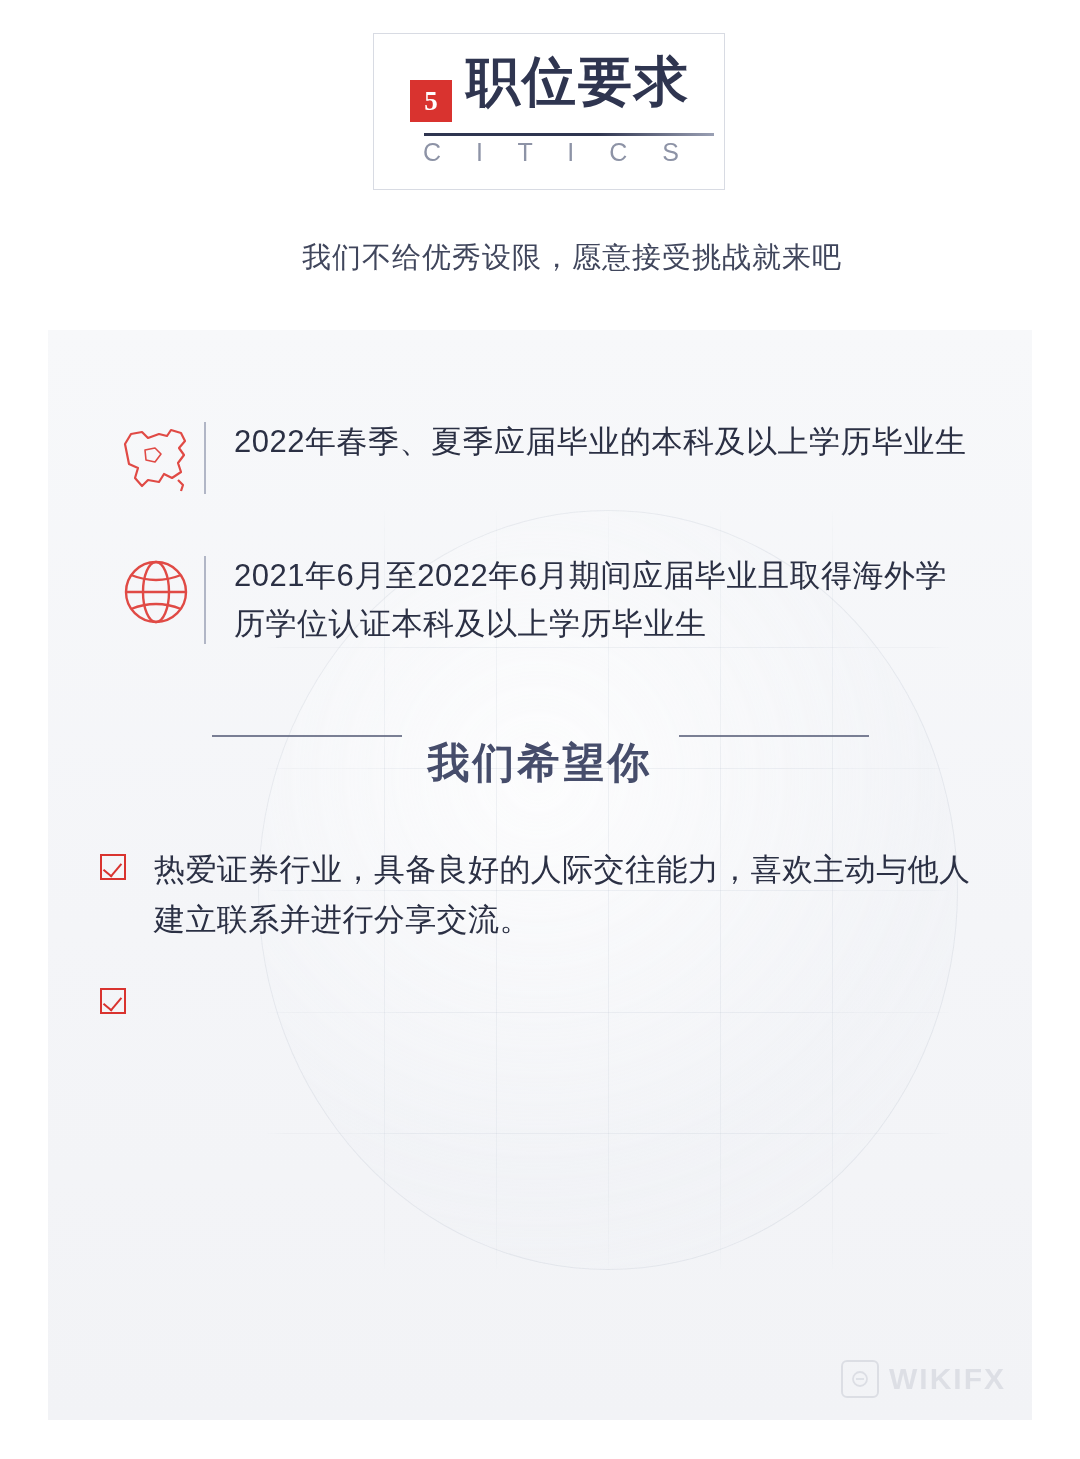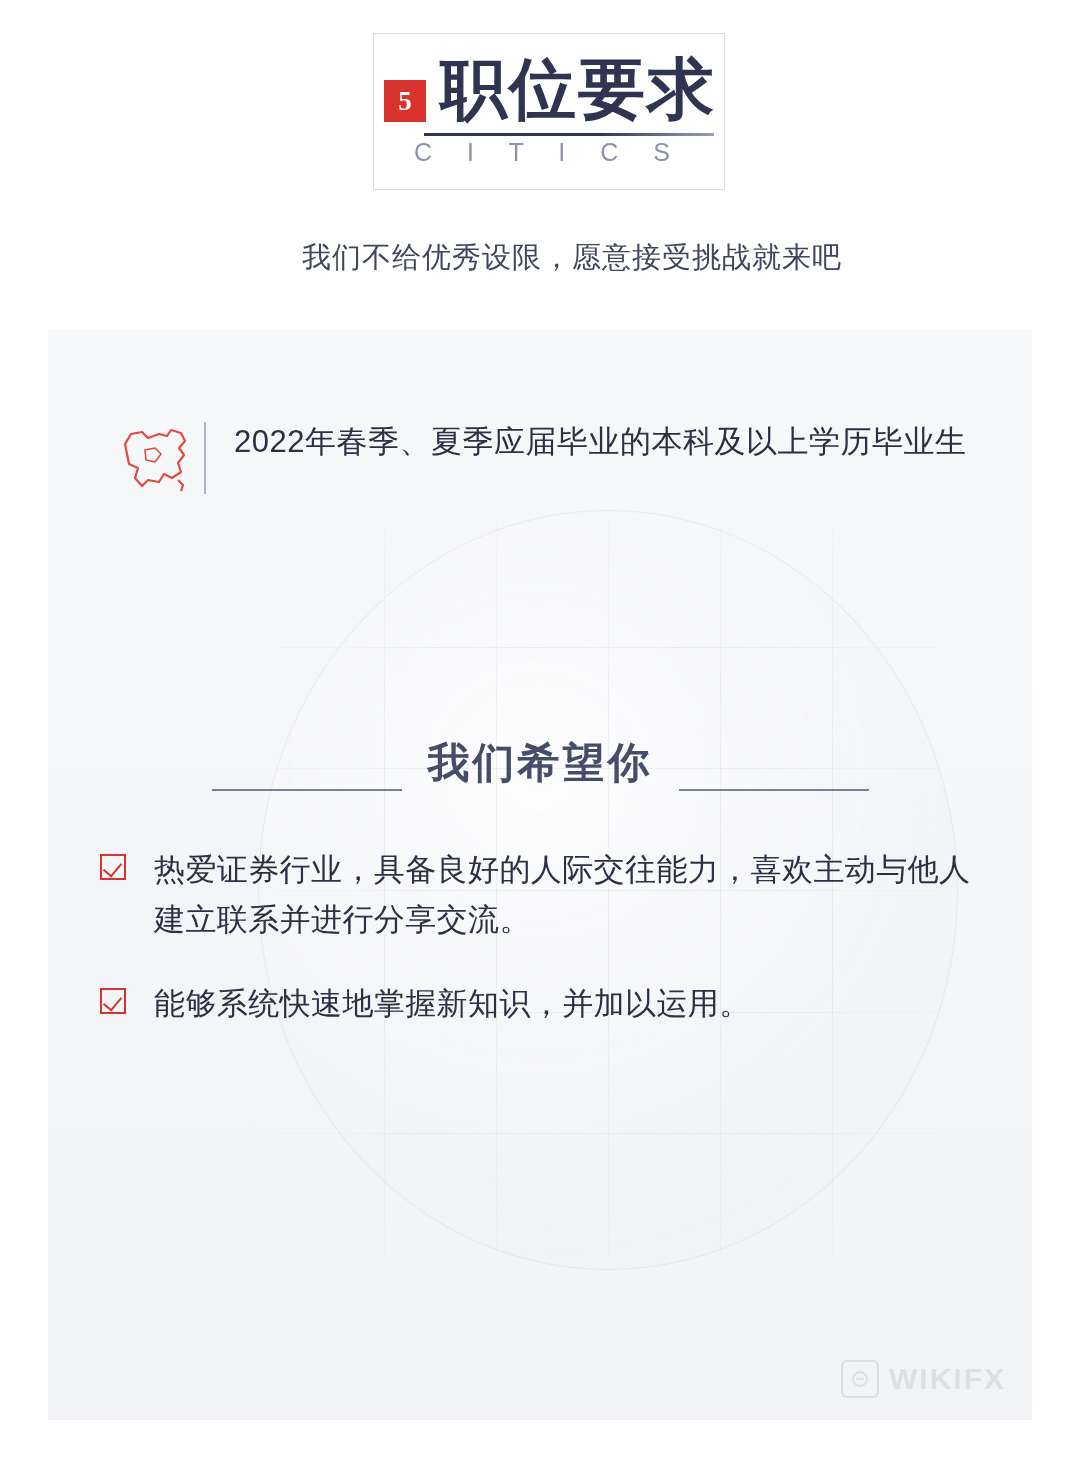--- a/index.html
+++ b/index.html
@@ -21,33 +21,33 @@
     position:absolute;left:-15px;top:20px;width:382px;
     display:flex;align-items:flex-start;justify-content:center;
   }
   .num-box{
     width:42px;height:42px;background:#d9332f;color:#fff;
     font-size:27px;font-weight:bold;display:flex;align-items:center;
     justify-content:center;margin-top:26px;margin-right:14px;
     font-family:"Liberation Serif",serif;
   }
   .title-cn{
-    font-size:67px;font-weight:bold;letter-spacing:2px;
+    font-size:54px;font-weight:bold;letter-spacing:2px;
     color:#2f3550;line-height:1.05;
     font-family:"DejaVu Sans","Liberation Sans",sans-serif;
     position:relative;
   }
   .title-underline{
     position:absolute;left:424px;top:133px;width:290px;height:3px;
     background:linear-gradient(90deg,#2f3550 0%,#2f3550 60%,#9aa0b4 100%);
   }
   .title-en{
     position:absolute;left:373px;top:138px;width:352px;
     text-align:center;font-size:25px;letter-spacing:14px;
-    color:#8d93a6;font-family:"Liberation Sans",sans-serif;
+    color:#8d93a6;font-family:"Liberation Sans",sans-serif;padding-left:9px;
   }
 
   
   .subtitle{
     position:absolute;left:0;top:238px;width:1080px;text-align:center;
     font-size:29px;color:#40465c;letter-spacing:1px;padding-left:32px;
   }
 
   
   .panel{
@@ -92,21 +92,21 @@
   .req .txt{
     font-size:31px;line-height:1.55;color:#2b3044;max-width:735px;
     letter-spacing:.5px;
   }
   #req0{left:60px;top:88px;justify-content:flex-end;}
   #req1{left:60px;top:222px;}
 
   
   .sec{
     position:absolute;left:0;top:405px;width:984px;
-    display:flex;align-items:flex-end;justify-content:center;gap:26px;
+    display:flex;align-items:flex-start;justify-content:center;gap:26px;
   }
   .sec .line{height:2px;width:190px;background:#5a607a;opacity:.8;}
   .sec .sec-title{
     font-size:42px;font-weight:bold;color:#464d6b;letter-spacing:3px;
     font-family:"DejaVu Sans","Liberation Sans",sans-serif;
   }
 
   
   .list{position:absolute;left:52px;top:515px;width:900px;}
   .item{display:flex;align-items:flex-start;margin-bottom:34px;}
@@ -174,35 +174,47 @@
       <svg width="82" height="72" viewBox="0 0 82 72" fill="none" stroke="#e04a45" stroke-width="2.2" stroke-linejoin="round">
         <path d="M10 22 L16 12 L27 10 L33 16 L44 12 L52 14 L56 8 L66 11 L70 19 L64 26 L69 33 L63 41 L66 50 L57 56 L49 52 L44 60 L33 58 L27 64 L20 56 L23 46 L14 42 L12 32 Z"></path>
         <path d="M63 58 L68 63 L66 69"></path>
         <path d="M30 28 L40 26 L46 32 L40 40 L31 38 Z" stroke-width="1.6"></path>
       </svg>
     </div>
     <div class="divider"></div>
     <div class="txt">2022年春季、夏季应届毕业的本科及以上学历毕业生</div>
   </div>
 
+  <div class="req" id="req1">
+    <div class="ico">
+      <svg width="70" height="70" viewBox="0 0 70 70" fill="none" stroke="#e04a45" stroke-width="2.4">
+        <circle cx="35" cy="35" r="30"></circle>
+        <ellipse cx="35" cy="35" rx="13" ry="30"></ellipse>
+        <line x1="5" y1="35" x2="65" y2="35"></line>
+        <path d="M10 18 Q35 28 60 18"></path>
+        <path d="M10 52 Q35 42 60 52"></path>
+      </svg>
+    </div>
+    <div class="divider"></div>
+    <div class="txt">2021年6月至2022年6月期间应届毕业且取得海外学历学位认证本科及以上学历毕业生</div>
+  </div>
 
   <div class="sec">
     <div class="line"></div>
     <div class="sec-title">我们希望你</div>
     <div class="line"></div>
   </div>
 
   <div class="list">
     <div class="item">
       <div class="chk"></div>
       <div class="itxt">热爱证券行业，具备良好的人际交往能力，喜欢主动与他人建立联系并进行分享交流。</div>
     </div>
     <div class="item">
       <div class="chk"></div>
-      <div class="itxt">能够系统快速地掌握新知识，并加以运用。</div>
     </div>
   </div>
 
   <div class="wm">
     <div class="wm-ico">
       <svg width="20" height="20" viewBox="0 0 20 20" fill="none" stroke="#c7cad4" stroke-width="1.8">
         <circle cx="10" cy="10" r="7"></circle>
         <path d="M6 10 h8"></path>
       </svg>
     </div>

